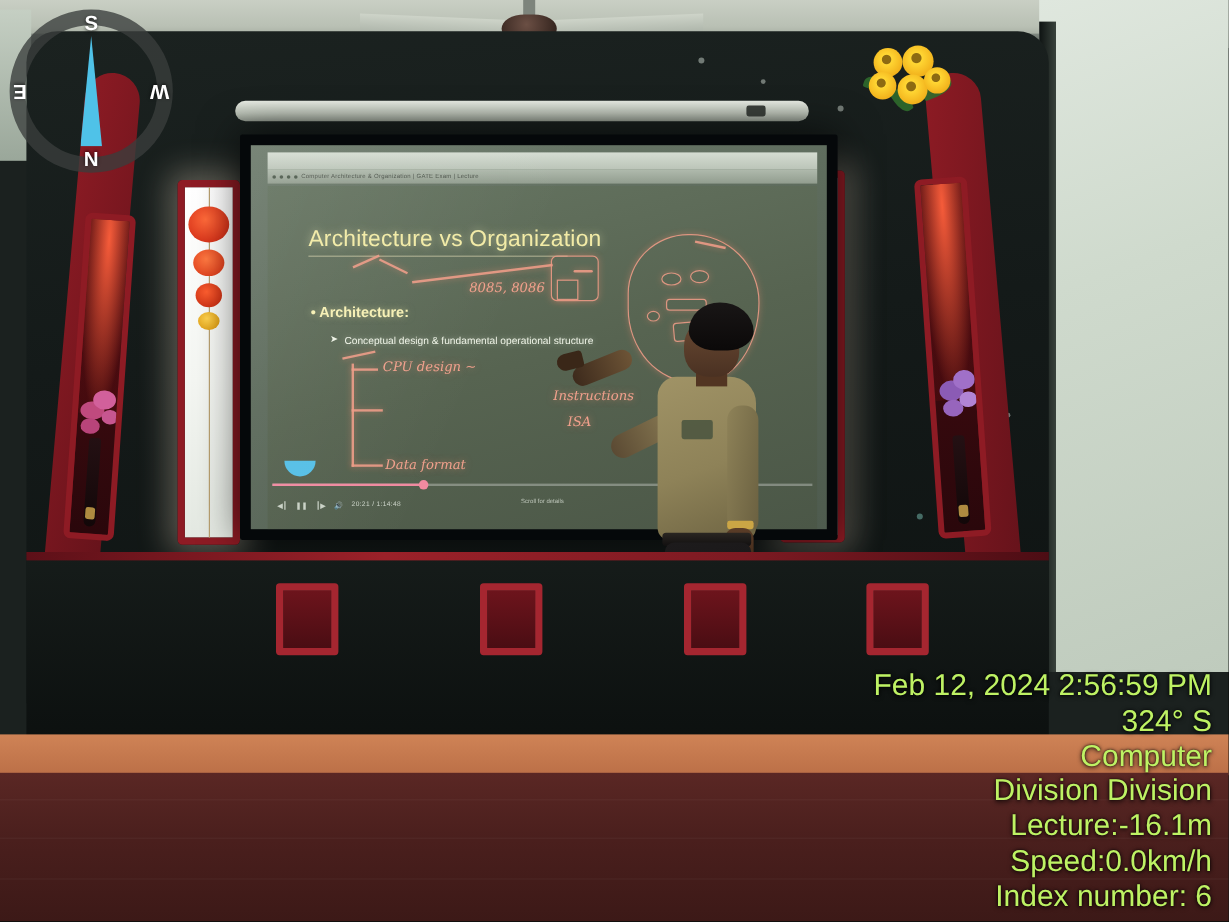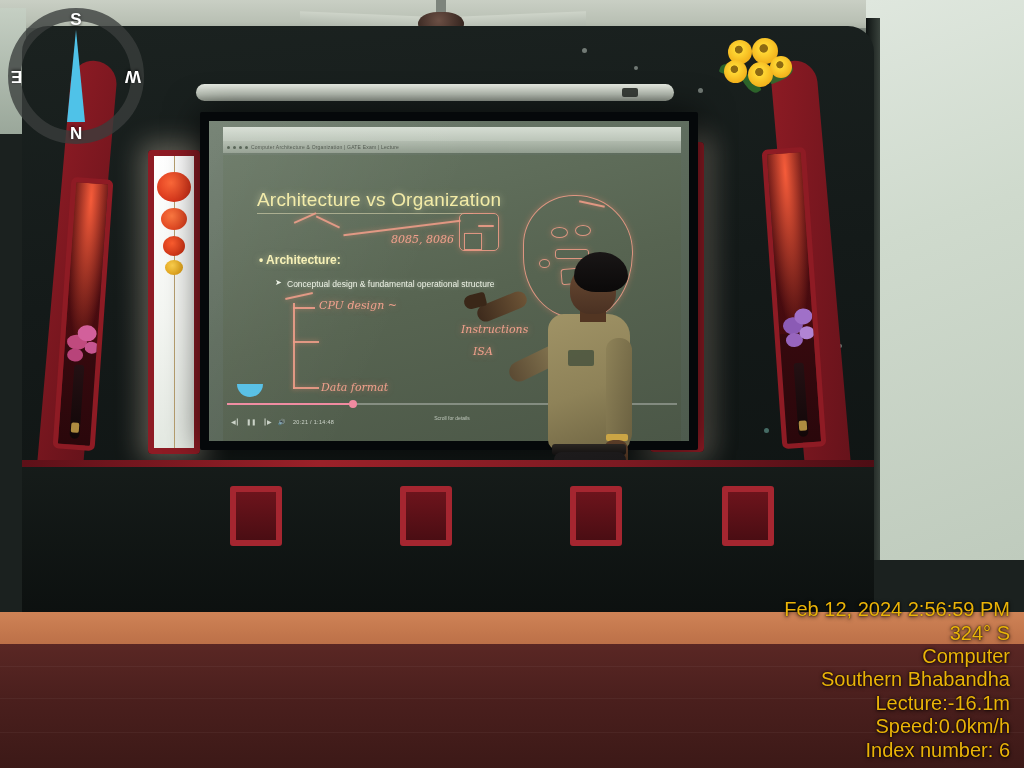--- a/index.html
+++ b/index.html
@@ -208,21 +208,21 @@
              clip-path:polygon(50% 0%, 100% 100%, 0% 100%); }
   .cdir { position:absolute; color:#fff; font-size:17px; font-weight:bold;
              text-shadow:0 1px 3px rgba(0,0,0,.75); }
   .cdir.n { left:50%; bottom:2px;  transform:translateX(-50%) rotate(180deg); }
   .cdir.s { left:50%; top:2px;     transform:translateX(-50%); }
   .cdir.e { left:3px;  top:50%;    transform:translateY(-50%) rotate(180deg); }
   .cdir.w { right:3px; top:50%;    transform:translateY(-50%) rotate(180deg); }
 
   
   .gps { position:absolute; right:14px; bottom:6px; text-align:right;
-         color:#eab308; font-size:20px; line-height:1.17;
+         color:#bef264; font-size:25px; line-height:1.17;
          text-shadow:0 1px 4px rgba(0,0,0,.85), 0 0 2px rgba(0,0,0,.9); }
   .gps div { white-space:nowrap; }
 </style>
 </head>
 <body>
 
 <div id="stage">
 
   <div class="ceiling"></div>
   <div class="ceiling-shadow"></div>
@@ -407,19 +407,19 @@
     <span class="cdir s">S</span>
     <span class="cdir n">N</span>
     <span class="cdir e">E</span>
     <span class="cdir w">W</span>
   </div>
 
   <div class="gps">
     <div>Feb 12, 2024 2:56:59 PM</div>
     <div>324° S</div>
     <div>Computer</div>
-    <div>Southern Bhabandha</div>
+    <div>Division Division</div>
     <div>Lecture:-16.1m</div>
     <div>Speed:0.0km/h</div>
     <div>Index number: 6</div>
   </div>
 
 </div>
 
 </body></html>

